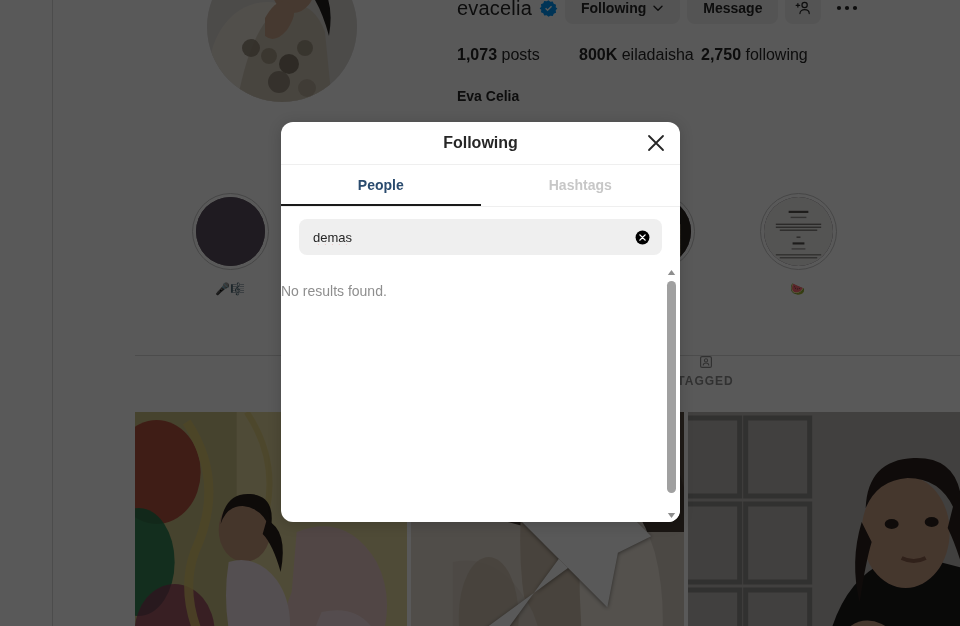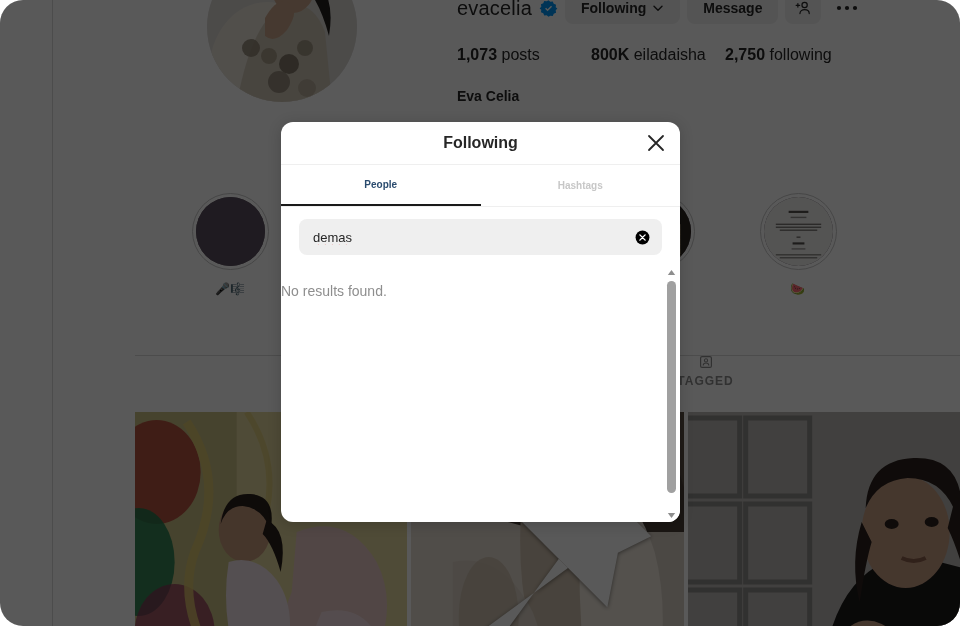--- a/index.html
+++ b/index.html
@@ -11,21 +11,20 @@
     font-family: "Liberation Sans", sans-serif;
     background: #ffffff;
   }
 
   #root {
     position: relative;
     width: 960px;
     height: 626px;
     overflow: hidden;
     background: #ffffff;
-    border-radius: 23px;
   }
 
   
   .page {
     position: absolute;
     inset: 0;
     background: #ffffff;
   }
 
   .page-rail {
@@ -99,21 +98,21 @@
     display: flex;
     align-items: center;
     justify-content: center;
     border: none;
     cursor: pointer;
   }
   .chev { width: 12px; height: 12px; }
 
   .stats {
     display: flex;
-    gap: 16px;
+    gap: 4px;
     margin-top: 22px;
     font-size: 16px;
     color: #262626;
   }
   .stat { width: 118px; }
   .stat b { font-weight: bold; }
 
   .fullname {
     margin-top: 24px;
     font-size: 14px;
@@ -262,21 +261,21 @@
     display: flex;
     height: 42px;
     flex: none;
     border-bottom: 1px solid #efefef;
   }
   .mtab {
     flex: 1;
     display: flex;
     align-items: center;
     justify-content: center;
-    font-size: 10px;
+    font-size: 14px;
     font-weight: bold;
     color: #c7c7c7;
     cursor: pointer;
     background: #fff;
     border: none;
     border-bottom: 1px solid transparent;
     font-family: "Liberation Sans", sans-serif;
   }
   .mtab.active {
     color: #2a4b6e;

